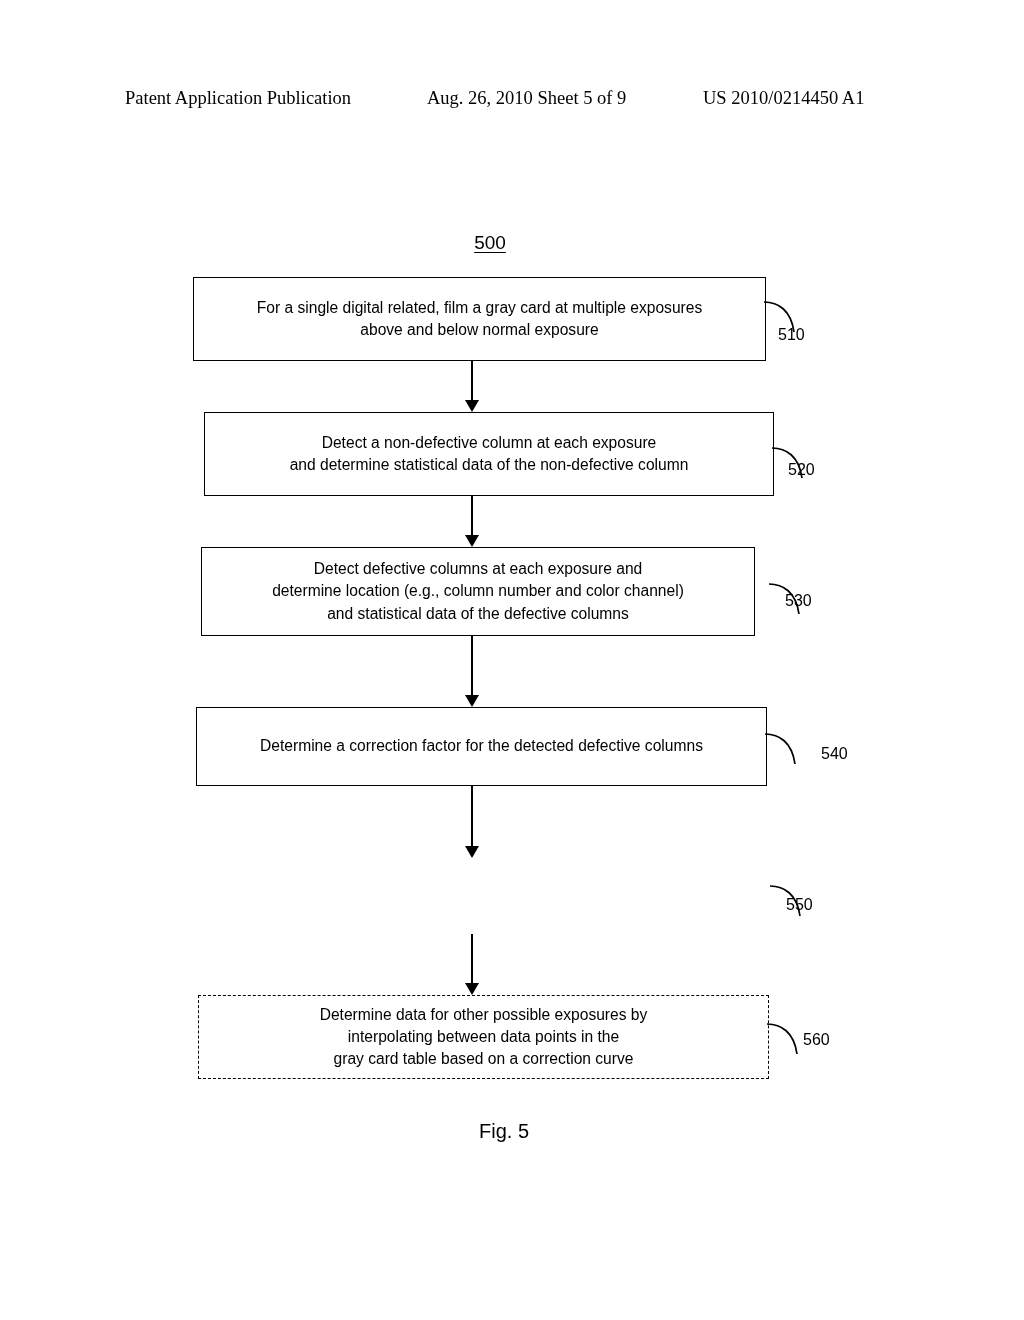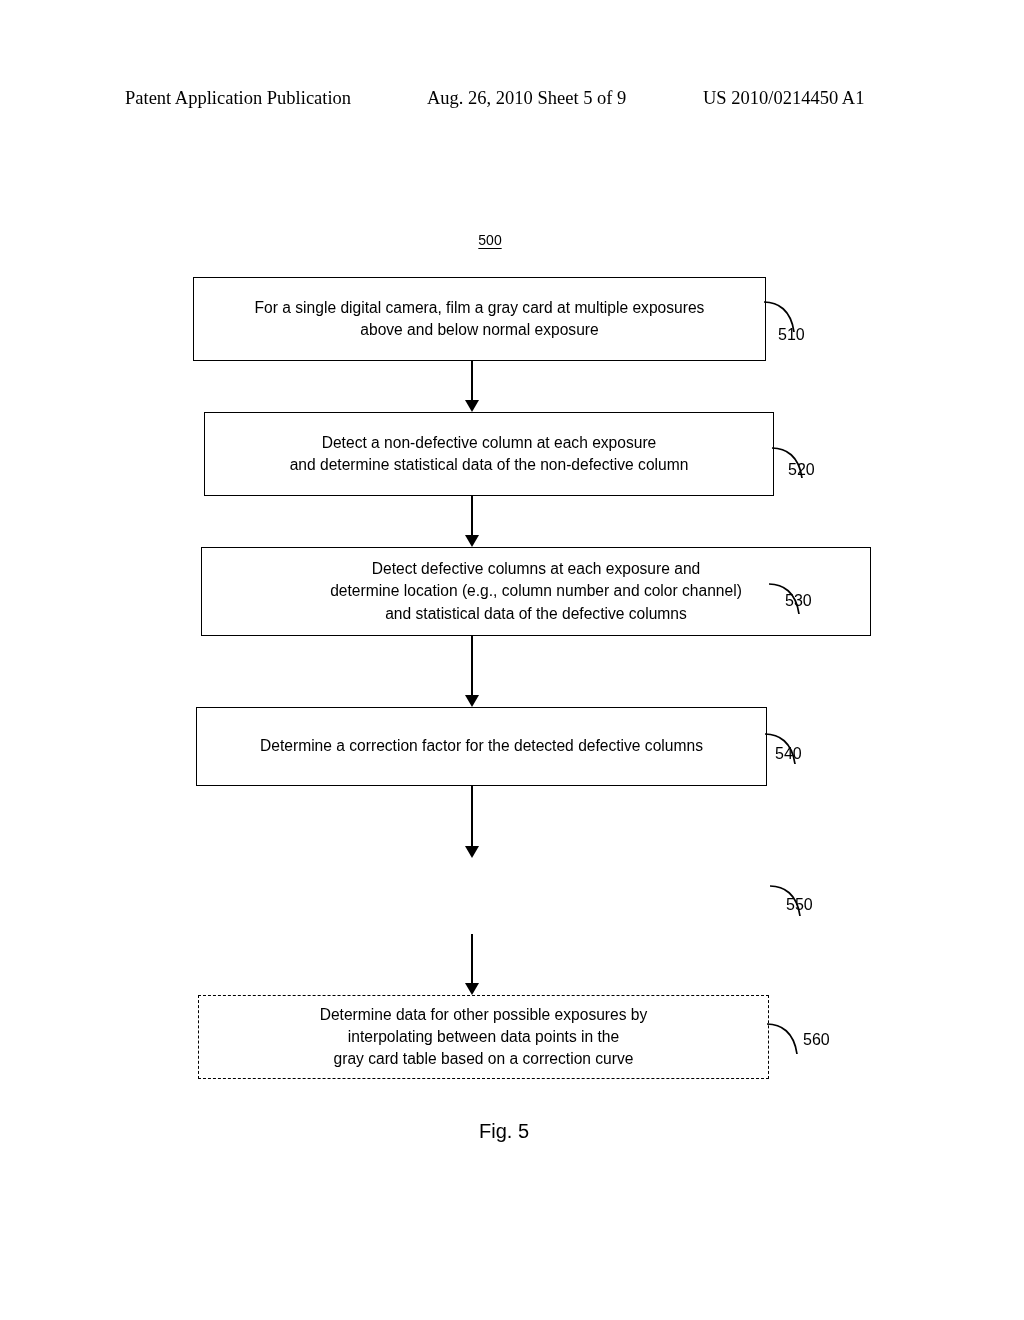--- a/index.html
+++ b/index.html
@@ -42,21 +42,21 @@
     height: 1320px;
   }
 
   
   #flow-ref-500 {
     position: absolute;
     left: 460px;
     top: 232px;
     width: 60px;
     text-align: center;
-    font-size: 14px;
+    font-size: 19px;
     text-decoration: underline;
     text-underline-offset: 3px;
   }
 
   
   .flow-box {
     position: absolute;
     box-sizing: border-box;
     border: 1.6px solid #000000;
     background: #ffffff;
@@ -70,21 +70,21 @@
     line-height: 1.42;
     white-space: pre-line;
     padding: 0 14px;
   }
   .flow-box.dashed {
     border: 1.8px dashed #000000;
   }
 
   #box-510 { left: 193px; top: 277px;  width: 573px; height: 84px; }
   #box-520 { left: 204px; top: 412px;  width: 570px; height: 84px; }
-  #box-530 { left: 201px; top: 547px;  width: 670px; height: 89px; }
+  #box-530 { left: 201px; top: 547px;  width: 554px; height: 89px; }
   #box-540 { left: 196px; top: 707px;  width: 571px; height: 79px; }
   #box-550 { left: 201px; top: 858px;  width: 571px; height: 76px; }
   #box-560 { left: 198px; top: 995px;  width: 571px; height: 84px; }
 
   
   .flow-arrow {
     position: absolute;
     left: 464px;
     width: 16px;
   }
@@ -129,21 +129,21 @@
 
   
   .step-label {
     position: absolute;
     font-size: 16px;
     white-space: nowrap;
   }
   #label-510 { left: 778px;  top: 326px; }
   #label-520 { left: 788px;  top: 461px; }
   #label-530 { left: 785px;  top: 592px; }
-  #label-540 { left: 775px;  top: 745px; }
+  #label-540 { left: 821px;  top: 745px; }
   #label-550 { left: 786px;  top: 896px; }
   #label-560 { left: 783px;  top: 1031px; margin-left: 20px; }
 
   
   #figure-caption {
     position: absolute;
     left: 424px;
     top: 1120px;
     width: 160px;
     text-align: center;
@@ -157,21 +157,21 @@
   <span class="hdr-left">Patent Application Publication</span>
   <span class="hdr-mid">Aug. 26, 2010  Sheet 5 of 9</span>
   <span class="hdr-right">US 2010/0214450 A1</span>
 </div>
 
 <div id="flow-diagram">
 
   <div id="flow-ref-500">500</div>
 
   <div class="flow-box" id="box-510">
-    <span class="box-text">For a single digital camera, film a gray card at multiple exposures
+    <span class="box-text">For a single digital related, film a gray card at multiple exposures
 above and below normal exposure</span>
   </div>
   <svg class="leader-svg" id="leader-510" viewBox="0 0 50 44">
     <path d="M 0 6 C 14 6, 27 14, 30 36"></path>
   </svg>
   <div class="step-label" id="label-510">510</div>
 
   <div class="flow-arrow" id="arrow-510-520">
     <div class="shaft" style="height:39px;"></div>
     <div class="head" style="top:39px;"></div>

